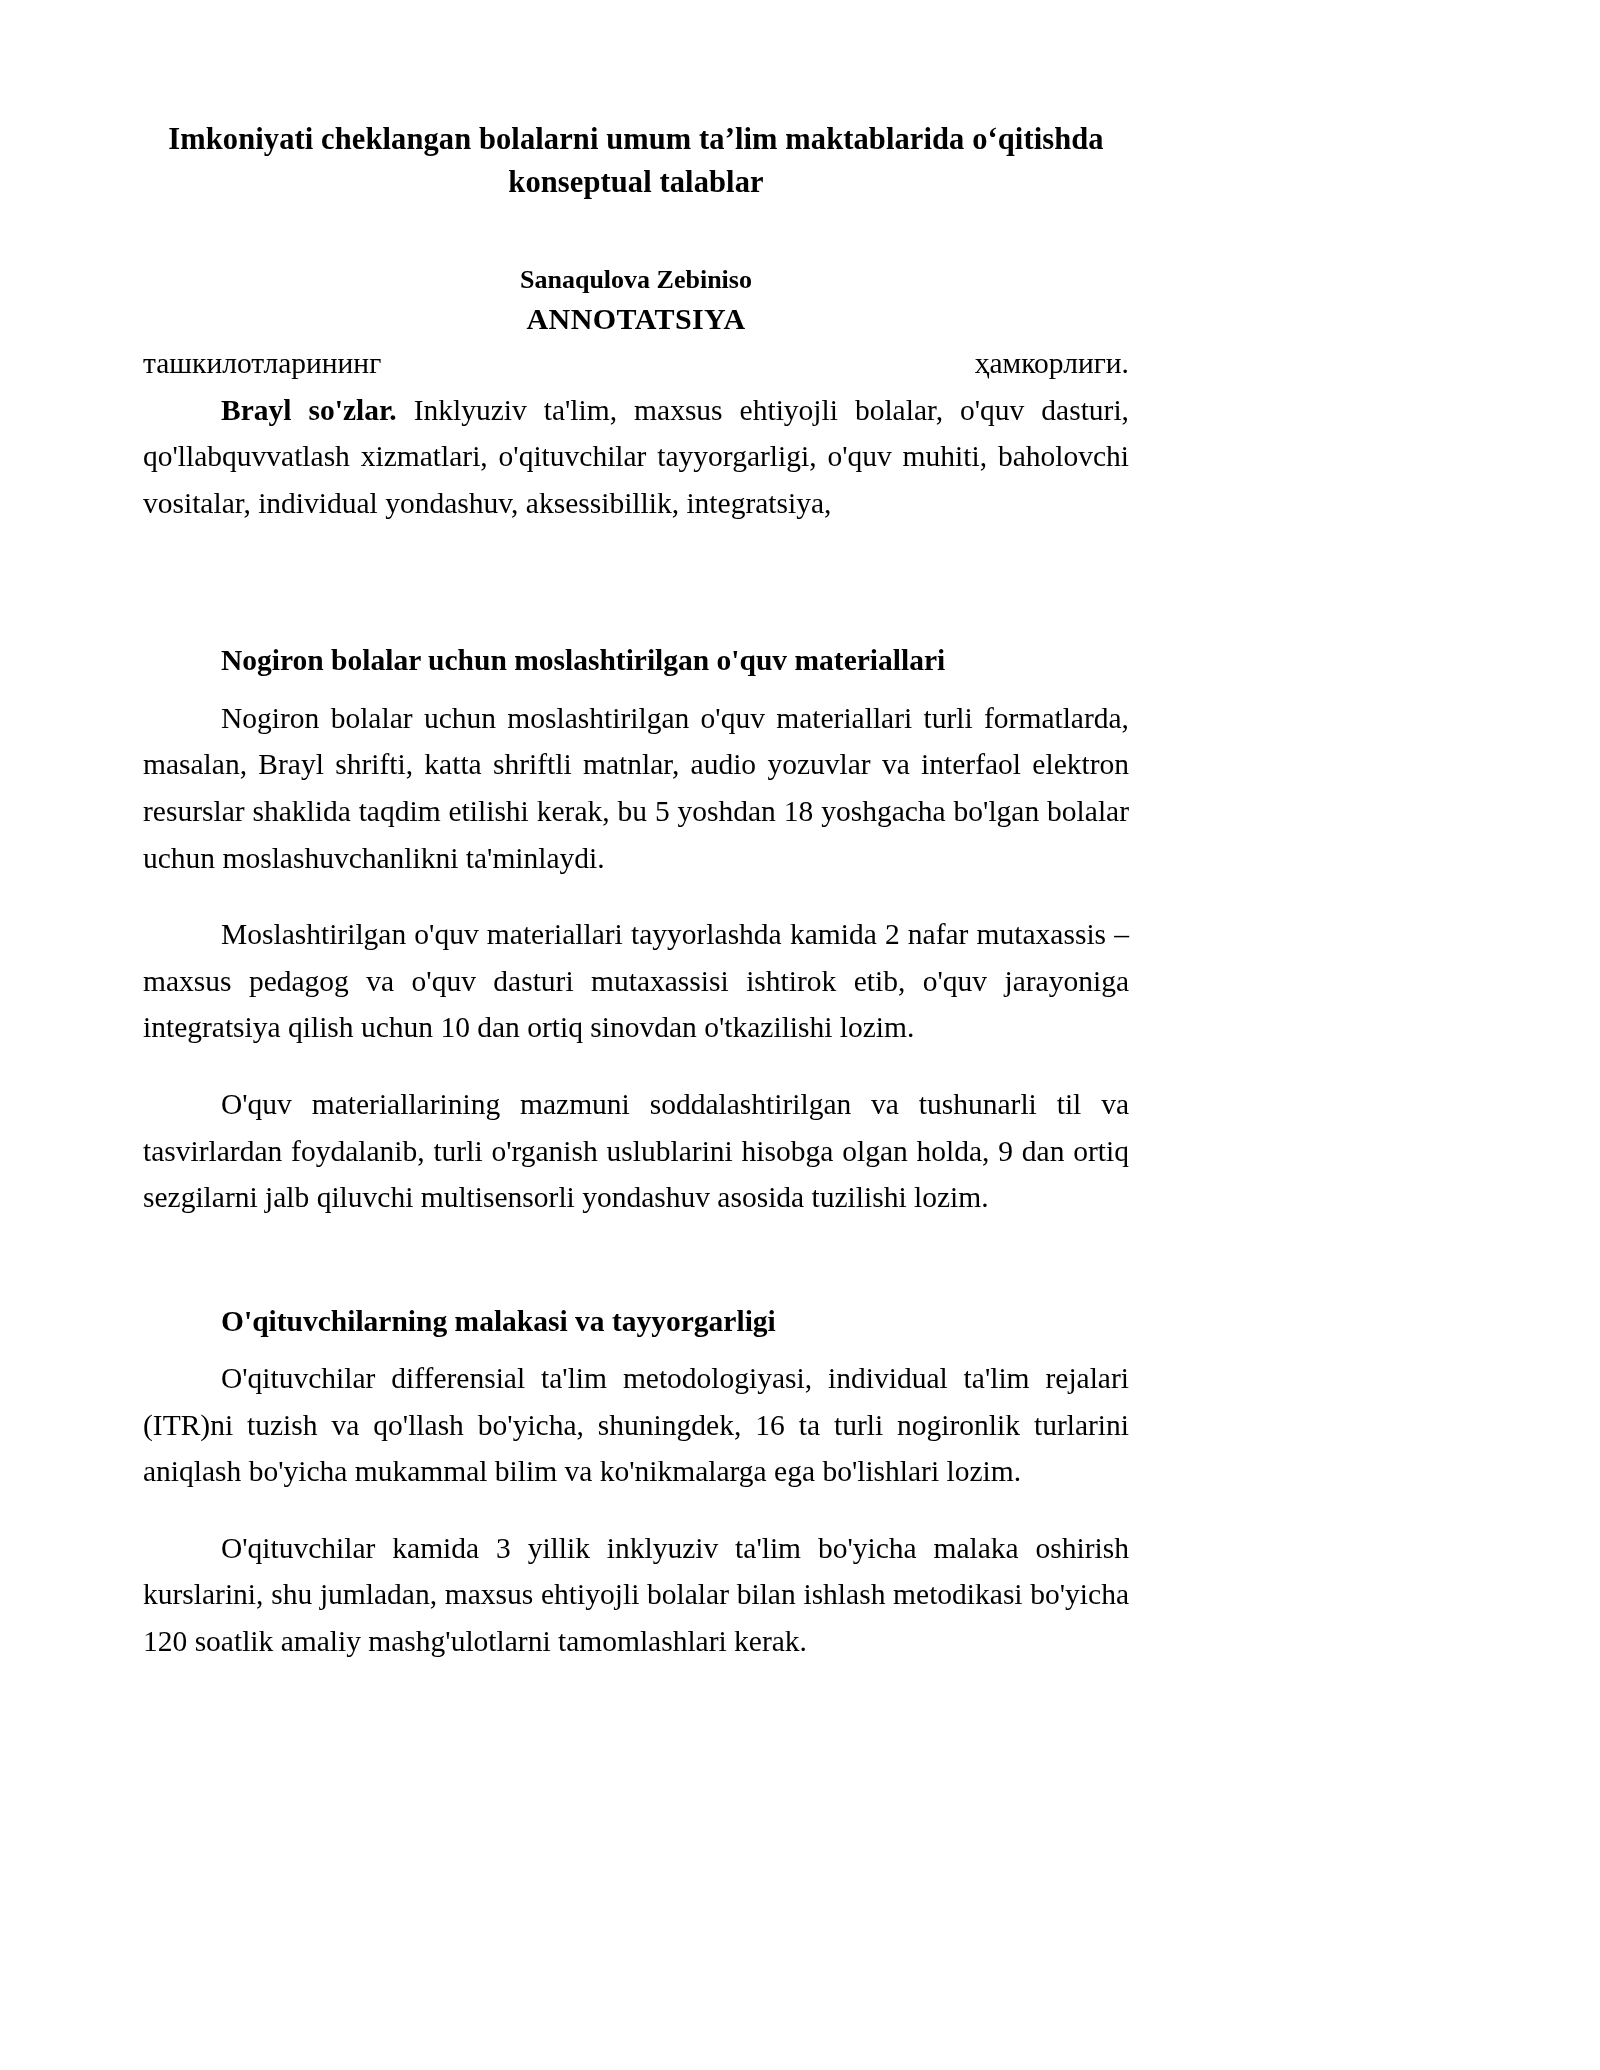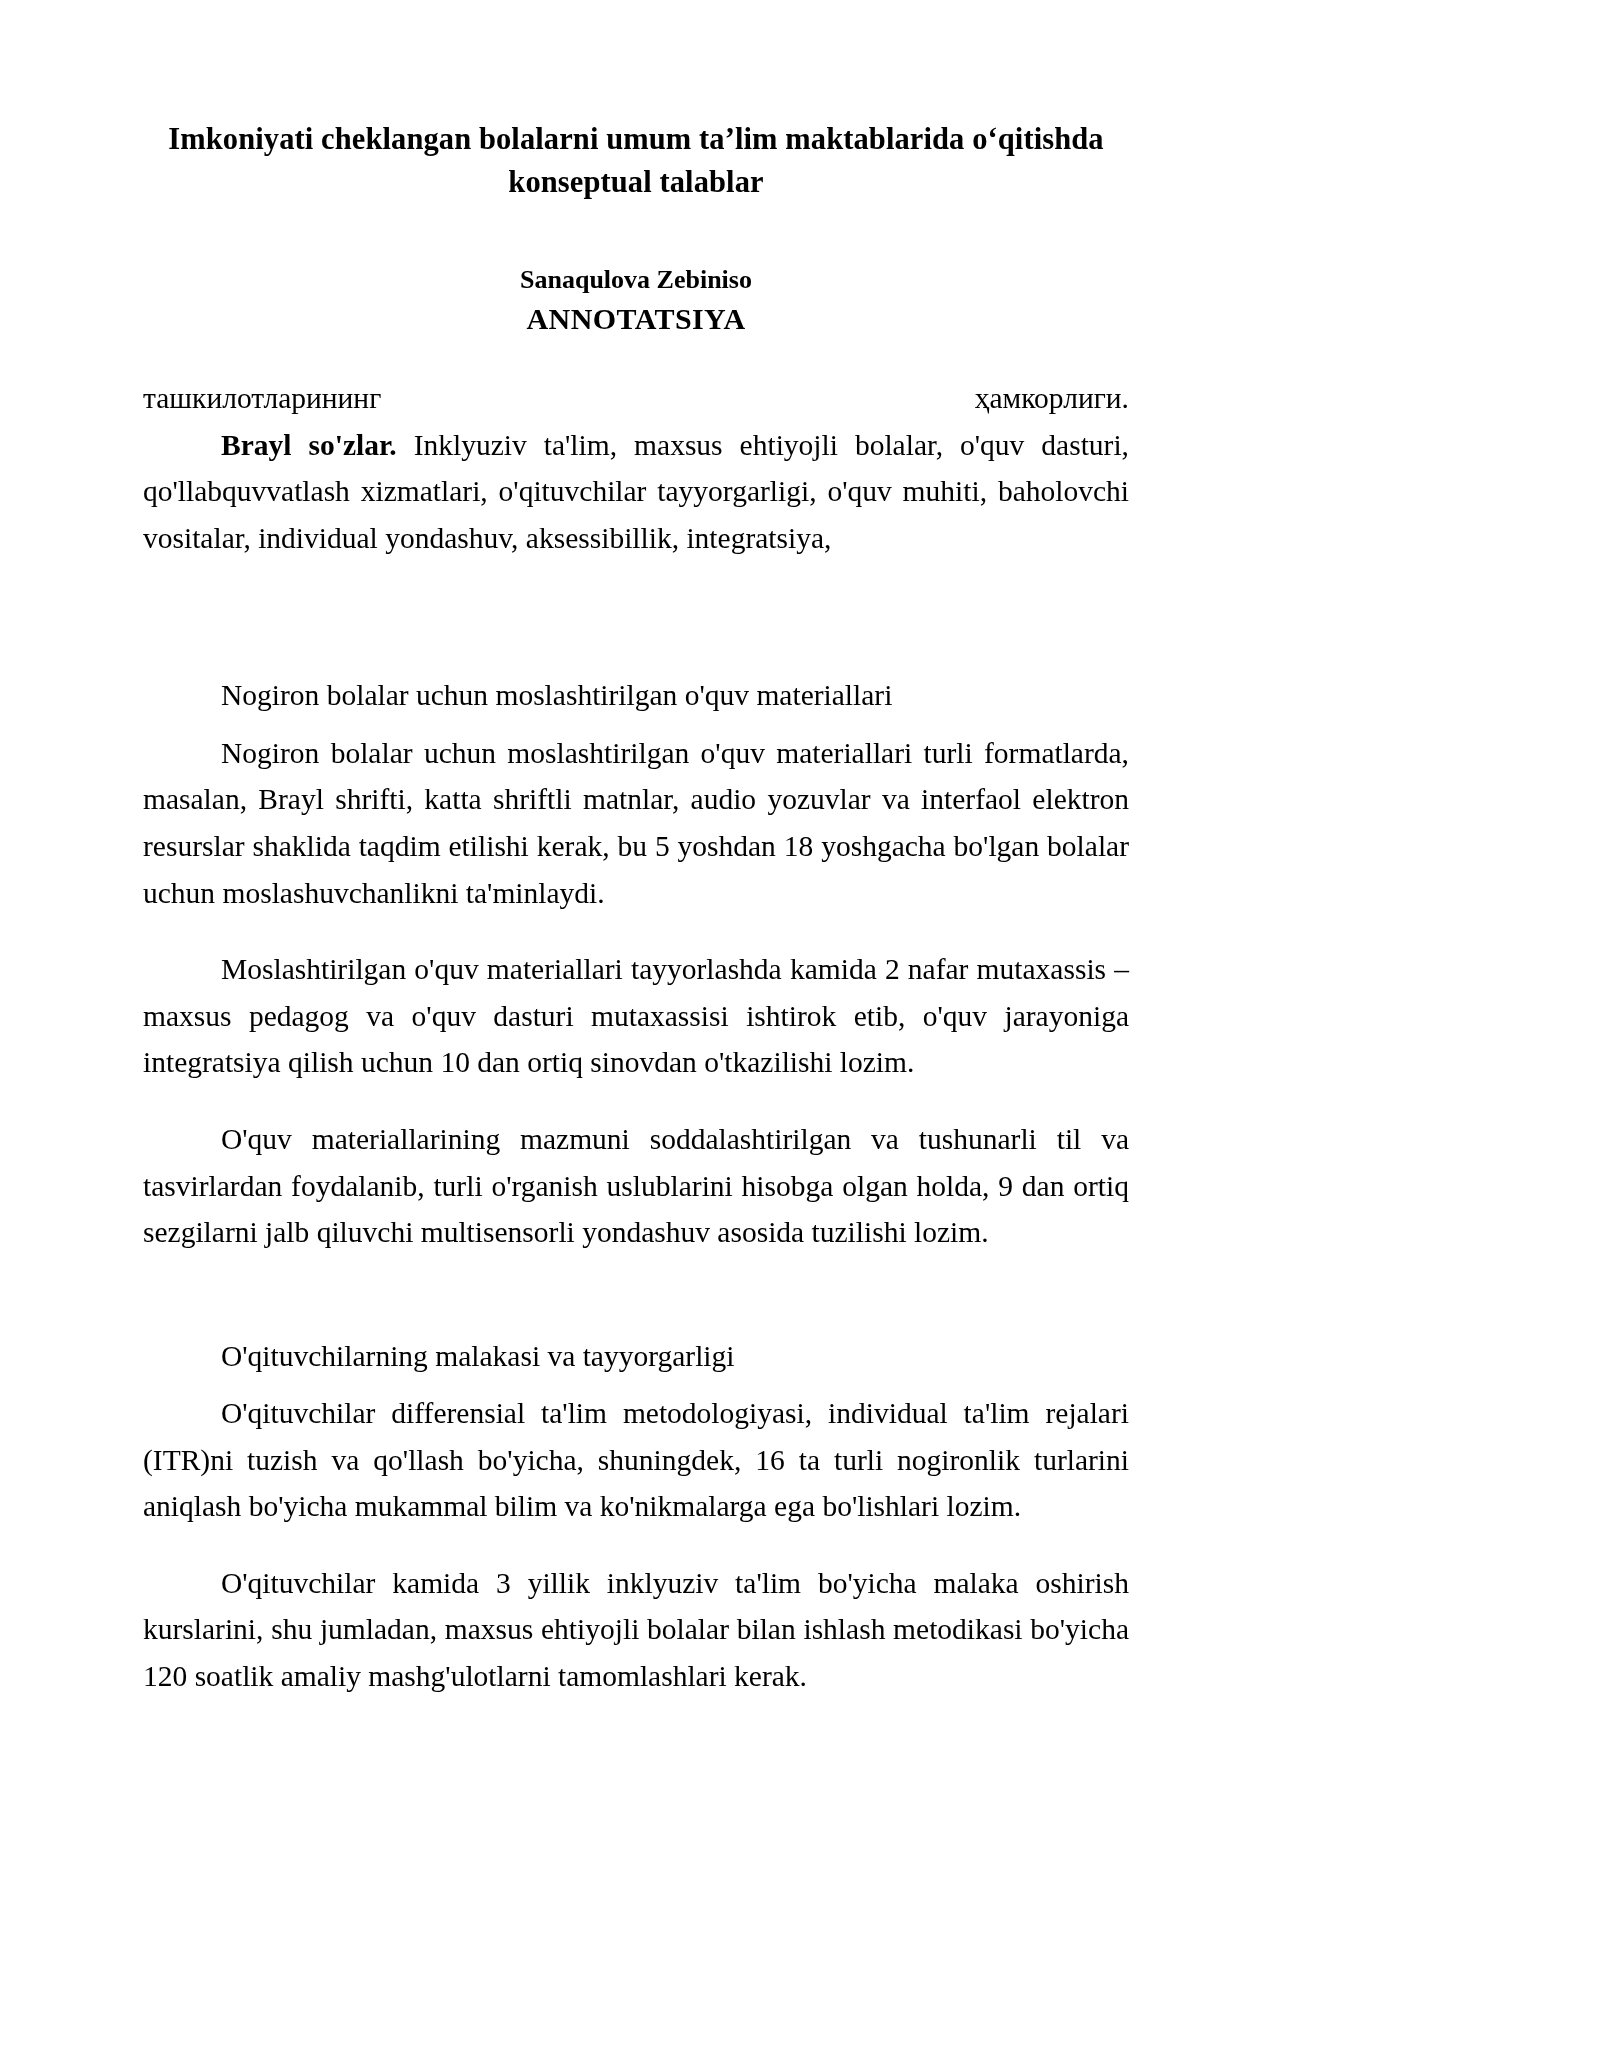--- a/index.html
+++ b/index.html
@@ -56,35 +56,35 @@
     margin-top: 3px;
   }
   .keywords-par {
     margin-top: 40px;
   }
   .kw-lead {
     font-weight: bold;
   }
   .sec-heading {
     font-size: 29.5px;
-    font-weight: normal;
+    font-weight: bold;
     text-align: left;
     margin: 0;
     padding-left: 78px;
     line-height: 1.5;
   }
   .gap-large { height: 112px; }
   .gap-heading { height: 12px; }
   .par-gap { height: 30px; }
   .sec-gap { height: 78px; }
   .lastword-line {
     display: flex;
     justify-content: space-between;
   }
-  .nowrap { white-space: nowrap; margin-top: 35px; }
+  .nowrap { white-space: nowrap; }
 </style>
 </head>
 <body>
 
 <div class="page">
 
   <h1 class="doc-title">Imkoniyati cheklangan bolalarni umum ta’lim maktablarida o‘qitishda konseptual talablar</h1>
 
   <div class="author">Sanaqulova Zebiniso</div>
 

